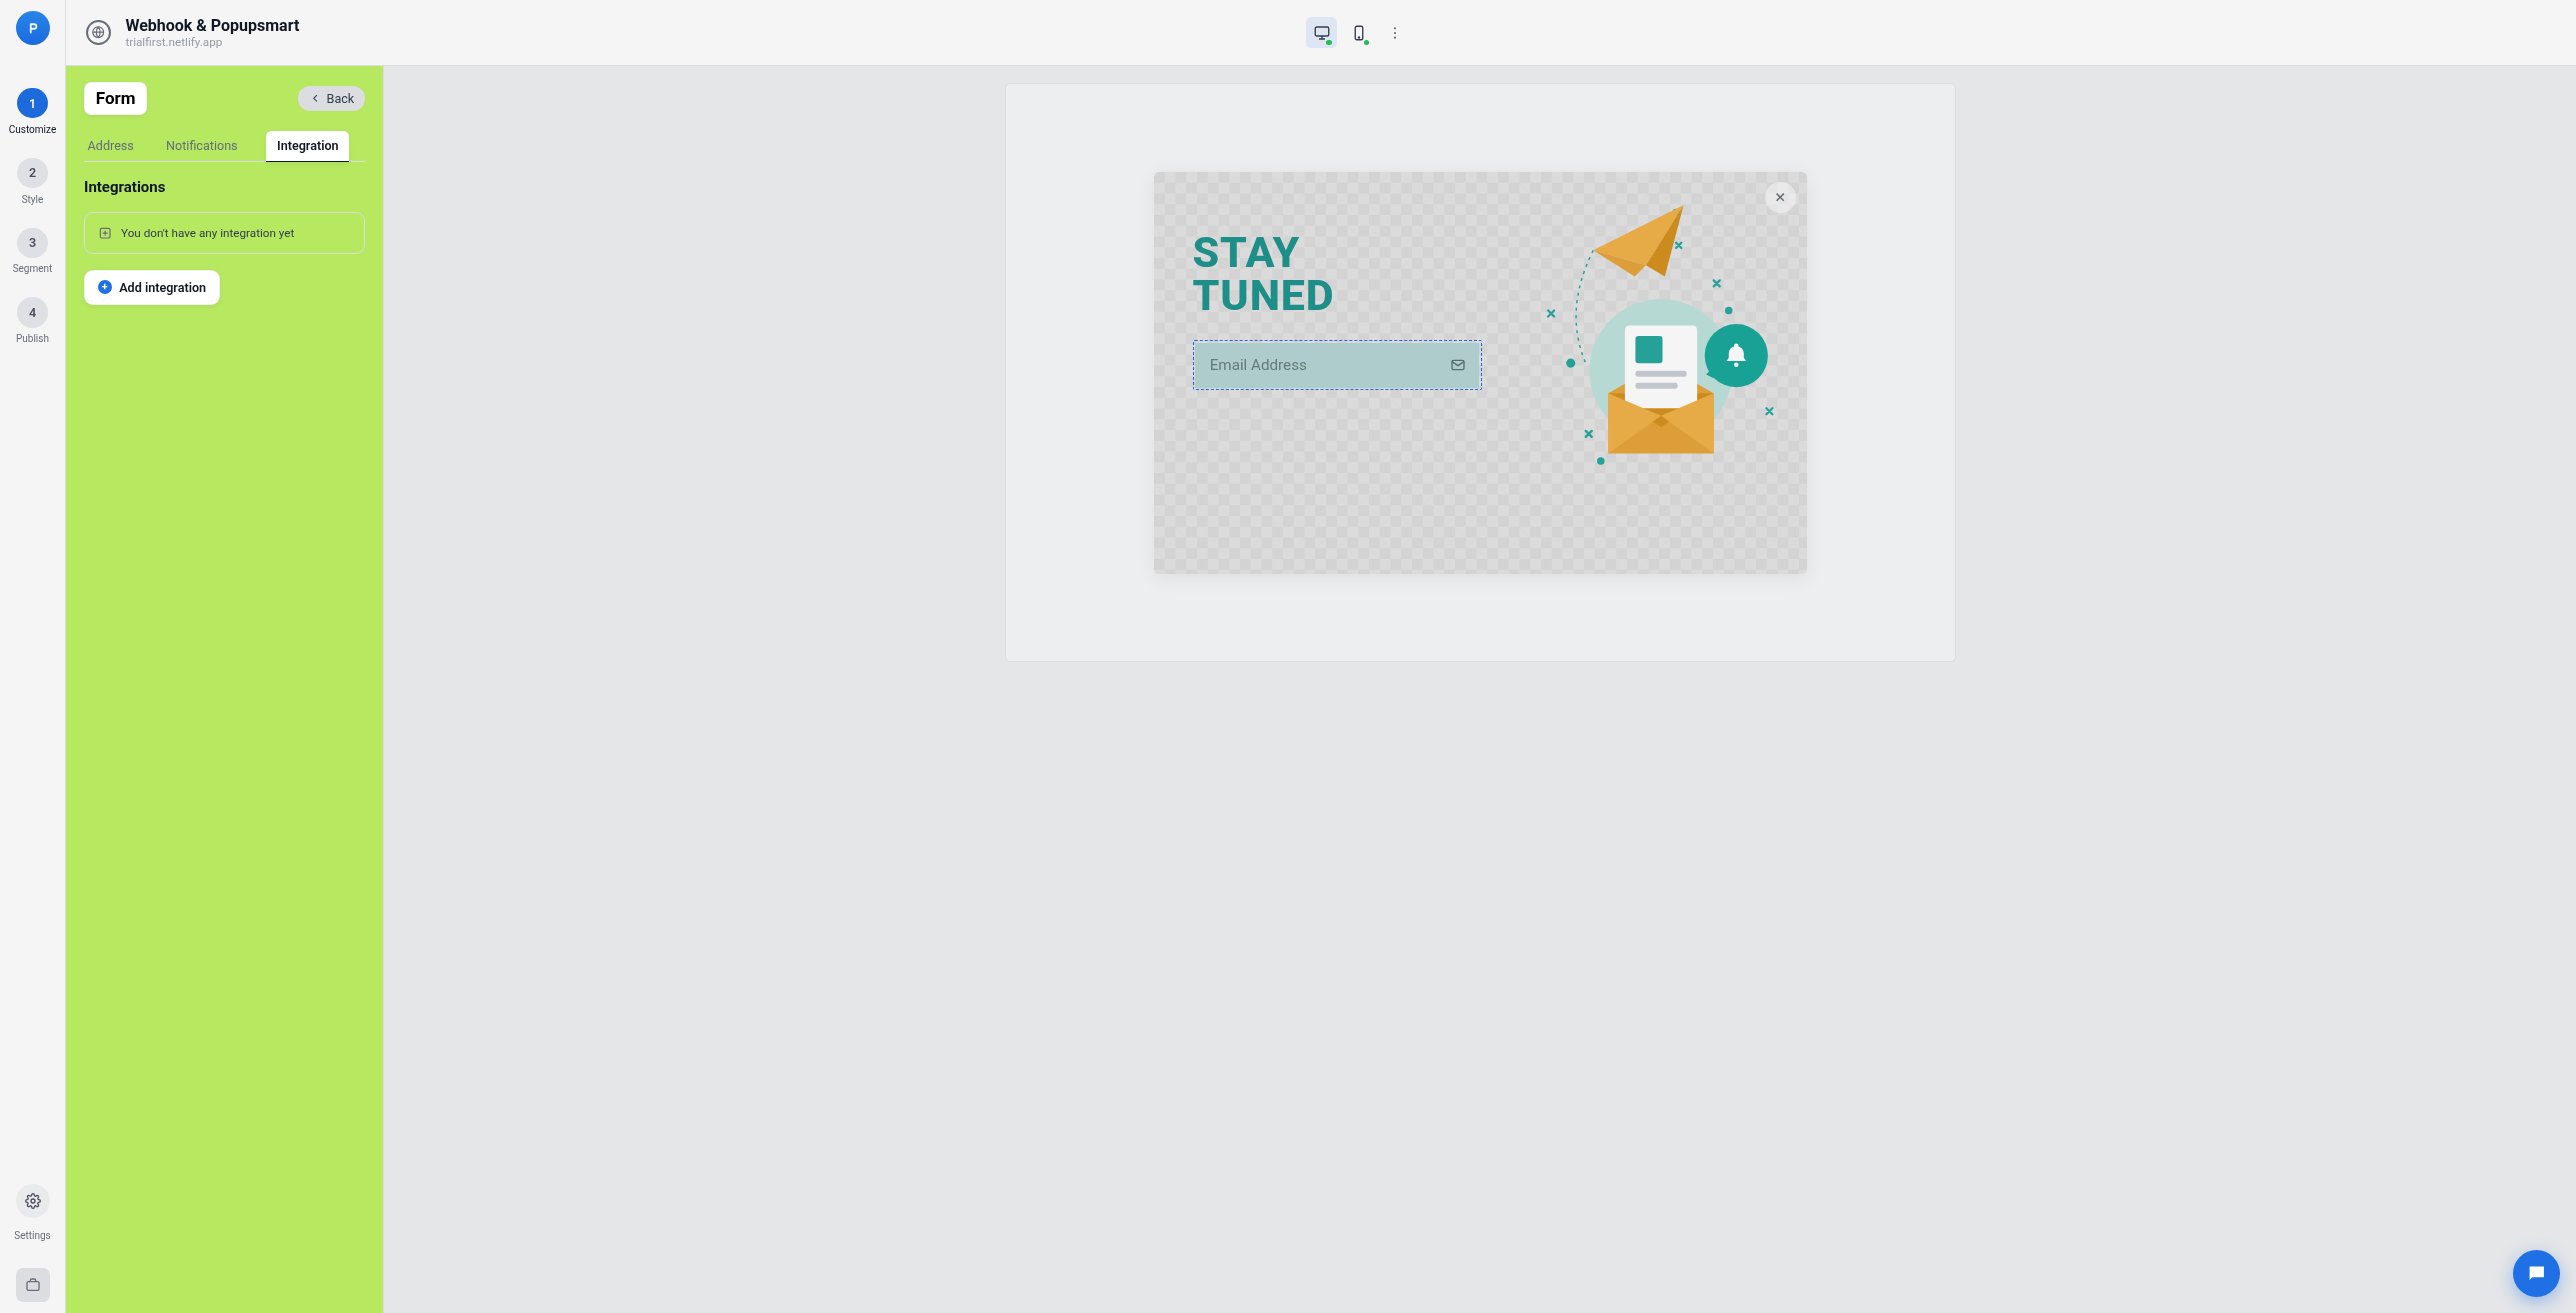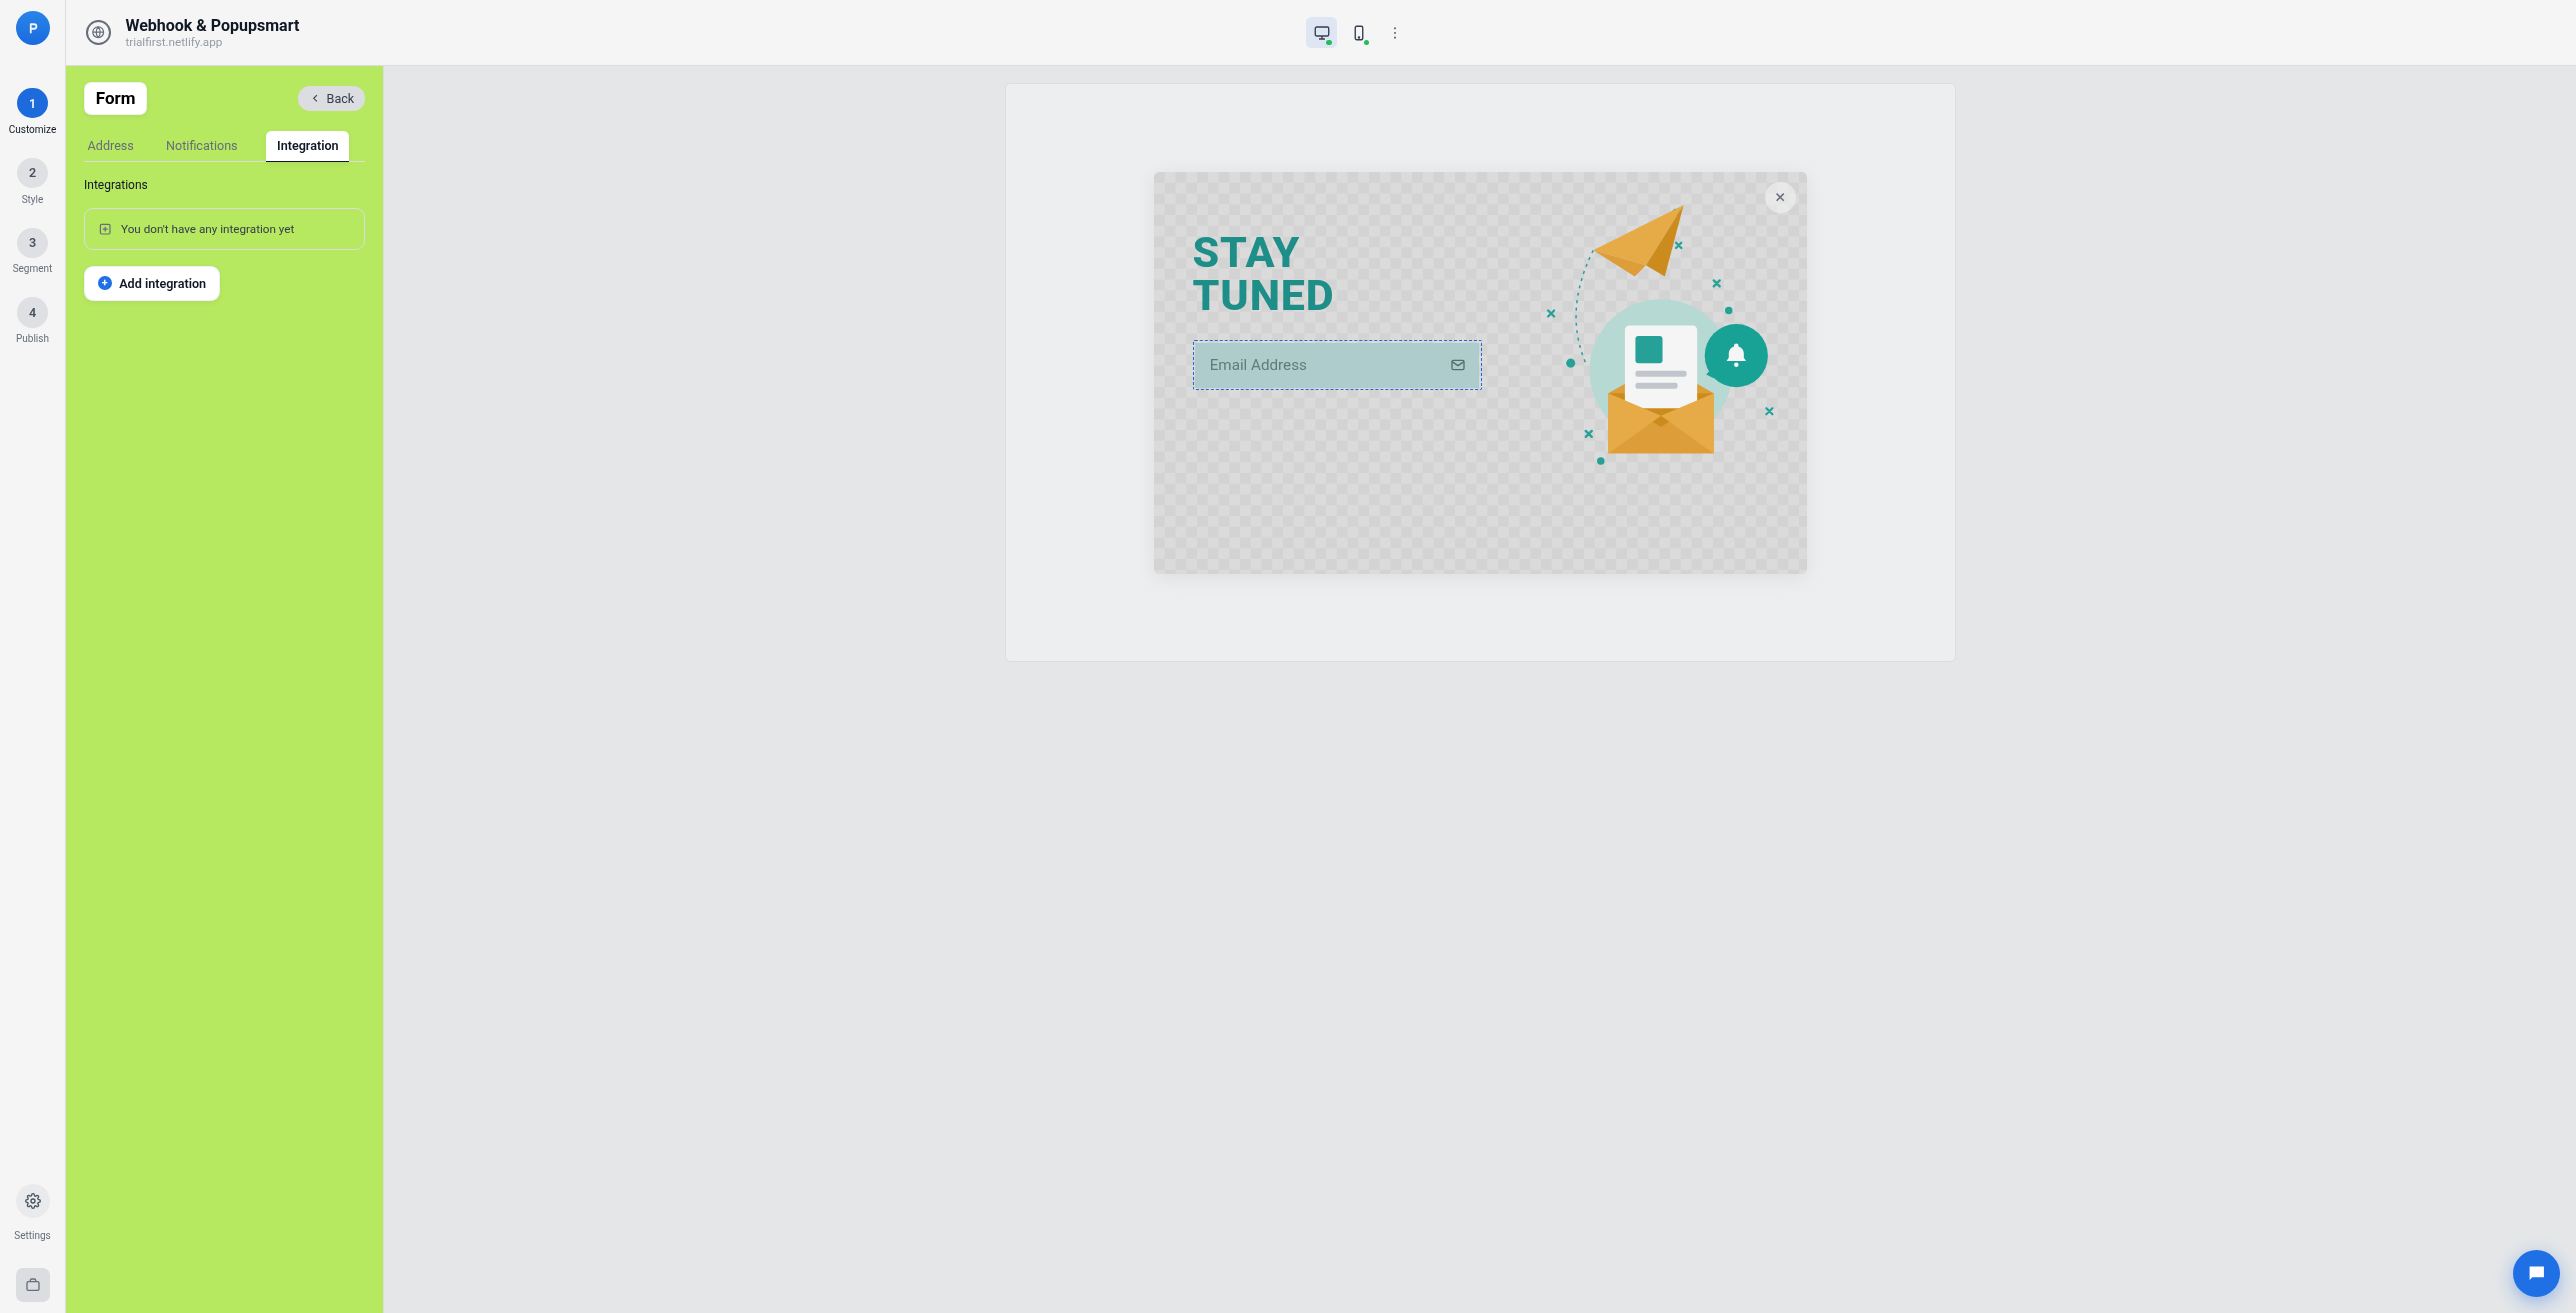--- a/index.html
+++ b/index.html
@@ -134,21 +134,21 @@
   }
   .tab.active {
     color:#111827;font-weight:600;border-bottom:1.8px solid #111827;
     background:#fff;
     border-radius:5.4px 5.4px 0 0;
     box-shadow:0 1.8px 5.4px rgba(0,0,0,0.05);
     position:relative;z-index:5;
     padding:7.2px 10.8px;margin-bottom:-0.9px;
   }
 
-  .section-title { font-size:12px;font-weight:400;color:#111827;}
+  .section-title { font-size:15px;font-weight:700;color:#111827;}
   .empty-state {
     border:0.9px solid var(--border-light);border-radius:9px;
     padding:12.6px 12.6px;display:flex;align-items:center;gap:9px;
     font-size:11.7px;color:#374151;
   }
   .empty-state svg{width:14.4px;height:14.4px;stroke:#6b7280;fill:none;stroke-width:2;}
 
   .add-int-btn {
     display:inline-flex;align-items:center;gap:7.2px;
     background:#fff;

